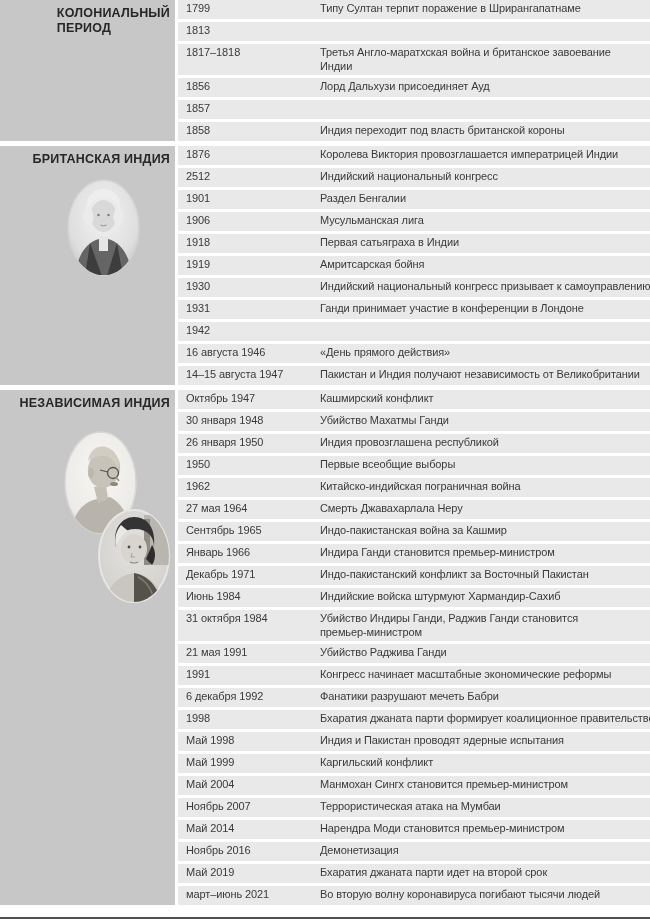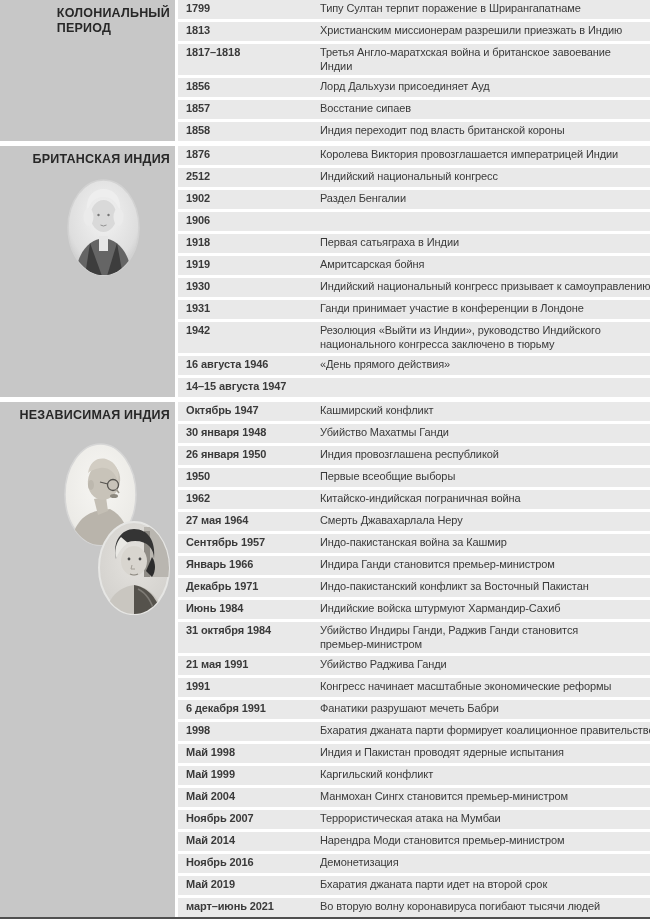--- a/index.html
+++ b/index.html
@@ -21,21 +21,21 @@
     font-weight:bold;font-size:12.5px;line-height:15px;letter-spacing:.2px;
     color:#272727;white-space:pre;text-align:left;
   }
   .rows{flex:1;display:flex;flex-direction:column;gap:3px;}
   .row{
     background:#e9e9e9;display:flex;align-items:flex-start;
     box-sizing:border-box;min-height:19px;padding:2px 4px 2px 8px;
     overflow:hidden;
   }
   .cell{font-size:11px;line-height:13.5px;color:#3a3a3a;letter-spacing:-.1px;}
-  .date{flex:0 0 134px;width:134px;font-weight:bold;}
+  .date{flex:0 0 134px;width:134px;}
   .event{flex:1;white-space:pre;}
   .portrait{position:absolute;}
   .p-british{top:33px;left:67px;}
   .p-gandhi{top:41px;left:64px;}
   .p-indira{top:119px;left:98px;}
 </style>
 </head>
 <body>
 
 <div class="page">
@@ -47,34 +47,32 @@
 ПЕРИОД</span>
       </div>
     </div>
     <div class="rows">
         <div class="row">
           <div class="cell date">1799</div>
           <div class="cell event">Типу Султан терпит поражение в Шрирангапатнаме</div>
         </div>
         <div class="row">
           <div class="cell date">1813</div>
-          <div class="cell event">Христианским миссионерам разрешили приезжать в Индию</div>
         </div>
         <div class="row">
           <div class="cell date">1817–1818</div>
           <div class="cell event">Третья Англо-маратхская война и британское завоевание
 Индии</div>
         </div>
         <div class="row">
           <div class="cell date">1856</div>
           <div class="cell event">Лорд Дальхузи присоединяет Ауд</div>
         </div>
         <div class="row">
           <div class="cell date">1857</div>
-          <div class="cell event">Восстание сипаев</div>
         </div>
         <div class="row">
           <div class="cell date">1858</div>
           <div class="cell event">Индия переходит под власть британской короны</div>
         </div>
       </div>
   </div>
 
   <div class="section">
     <div class="leftcol">
@@ -111,53 +109,53 @@
     <div class="rows">
         <div class="row">
           <div class="cell date">1876</div>
           <div class="cell event">Королева Виктория провозглашается императрицей Индии</div>
         </div>
         <div class="row">
           <div class="cell date">2512</div>
           <div class="cell event">Индийский национальный конгресс</div>
         </div>
         <div class="row">
-          <div class="cell date">1902</div>
+          <div class="cell date">1901</div>
           <div class="cell event">Раздел Бенгалии</div>
         </div>
         <div class="row">
           <div class="cell date">1906</div>
+          <div class="cell event">Мусульманская лига</div>
         </div>
         <div class="row">
           <div class="cell date">1918</div>
           <div class="cell event">Первая сатьяграха в Индии</div>
         </div>
         <div class="row">
           <div class="cell date">1919</div>
           <div class="cell event">Амритсарская бойня</div>
         </div>
         <div class="row">
           <div class="cell date">1930</div>
           <div class="cell event">Индийский национальный конгресс призывает к самоуправлению</div>
         </div>
         <div class="row">
           <div class="cell date">1931</div>
           <div class="cell event">Ганди принимает участие в конференции в Лондоне</div>
         </div>
         <div class="row">
           <div class="cell date">1942</div>
-          <div class="cell event">Резолюция «Выйти из Индии», руководство Индийского
-национального конгресса заключено в тюрьму</div>
         </div>
         <div class="row">
           <div class="cell date">16 августа 1946</div>
           <div class="cell event">«День прямого действия»</div>
         </div>
         <div class="row">
           <div class="cell date">14–15 августа 1947</div>
+          <div class="cell event">Пакистан и Индия получают независимость от Великобритании</div>
         </div>
       </div>
   </div>
 
   <div class="section">
     <div class="leftcol">
       <div class="section-title">
         <span>НЕЗАВИСИМАЯ ИНДИЯ</span>
       </div>
       <svg class="portrait p-gandhi" width="73" height="103" viewBox="0 0 73 103">
@@ -232,21 +230,21 @@
         </div>
         <div class="row">
           <div class="cell date">1962</div>
           <div class="cell event">Китайско-индийская пограничная война</div>
         </div>
         <div class="row">
           <div class="cell date">27 мая 1964</div>
           <div class="cell event">Смерть Джавахарлала Неру</div>
         </div>
         <div class="row">
-          <div class="cell date">Сентябрь 1957</div>
+          <div class="cell date">Сентябрь 1965</div>
           <div class="cell event">Индо-пакистанская война за Кашмир</div>
         </div>
         <div class="row">
           <div class="cell date">Январь 1966</div>
           <div class="cell event">Индира Ганди становится премьер-министром</div>
         </div>
         <div class="row">
           <div class="cell date">Декабрь 1971</div>
           <div class="cell event">Индо-пакистанский конфликт за Восточный Пакистан</div>
         </div>
@@ -261,21 +259,21 @@
         </div>
         <div class="row">
           <div class="cell date">21 мая 1991</div>
           <div class="cell event">Убийство Раджива Ганди</div>
         </div>
         <div class="row">
           <div class="cell date">1991</div>
           <div class="cell event">Конгресс начинает масштабные экономические реформы</div>
         </div>
         <div class="row">
-          <div class="cell date">6 декабря 1991</div>
+          <div class="cell date">6 декабря 1992</div>
           <div class="cell event">Фанатики разрушают мечеть Бабри</div>
         </div>
         <div class="row">
           <div class="cell date">1998</div>
           <div class="cell event">Бхаратия джаната парти формирует коалиционное правительство</div>
         </div>
         <div class="row">
           <div class="cell date">Май 1998</div>
           <div class="cell event">Индия и Пакистан проводят ядерные испытания</div>
         </div>

